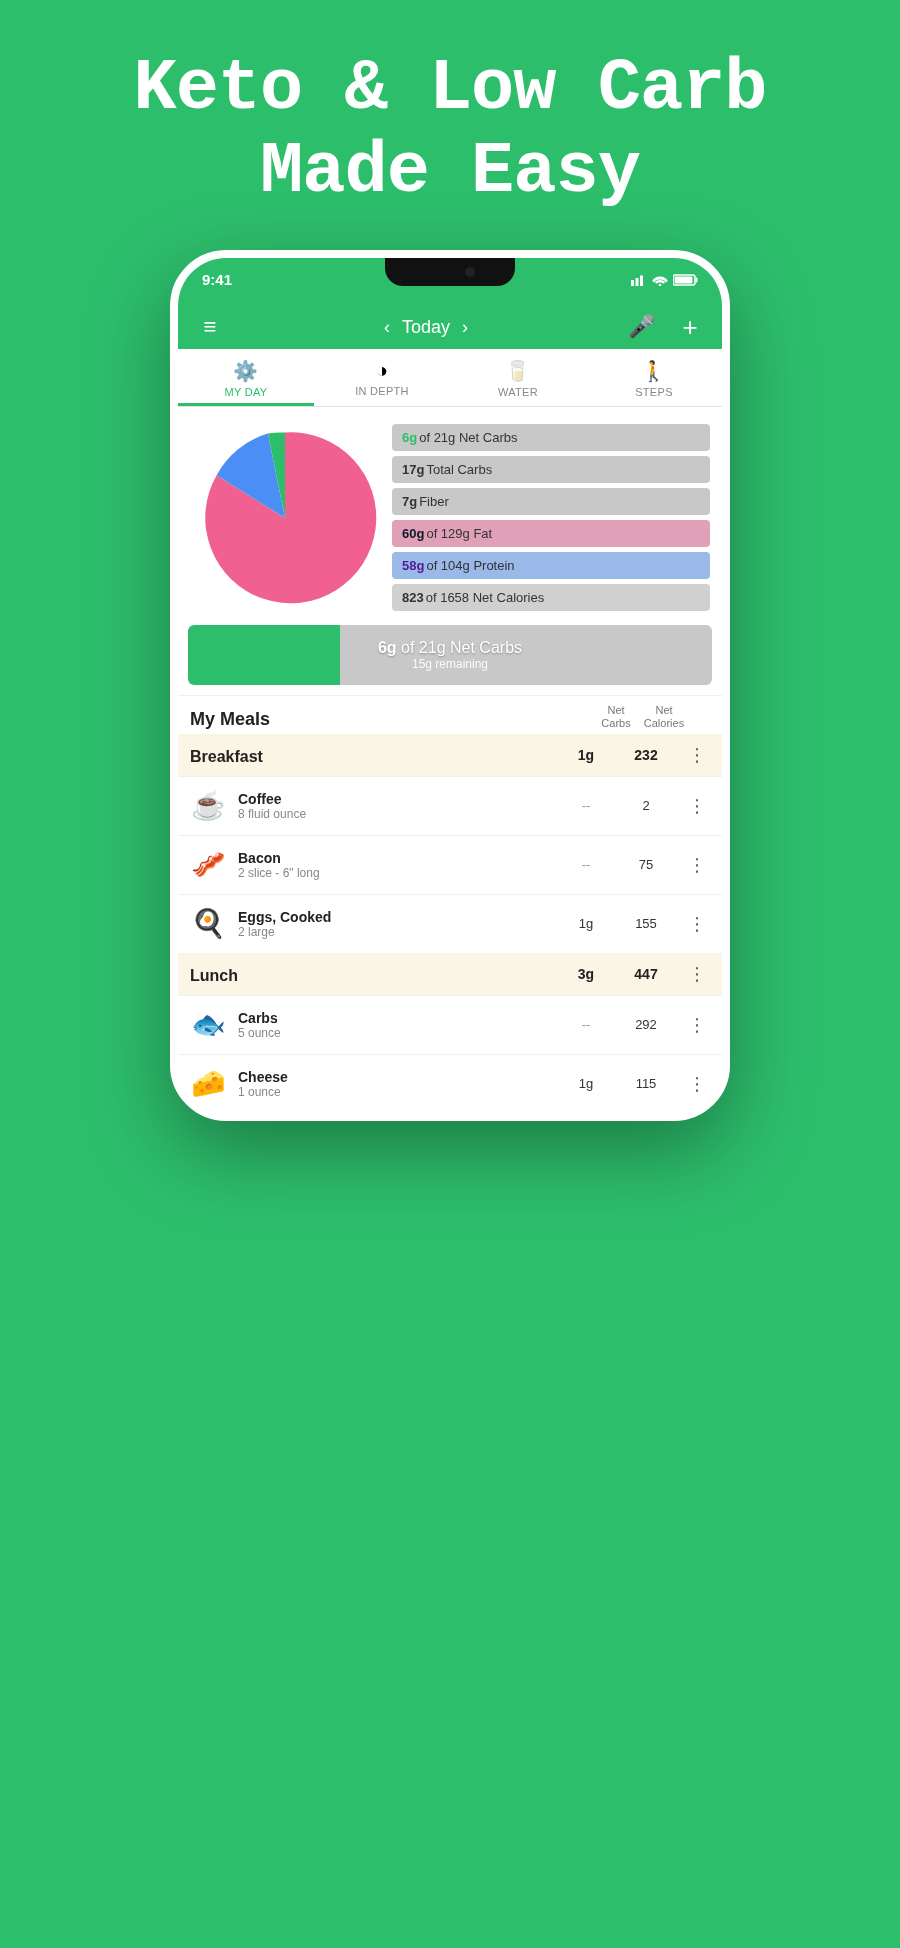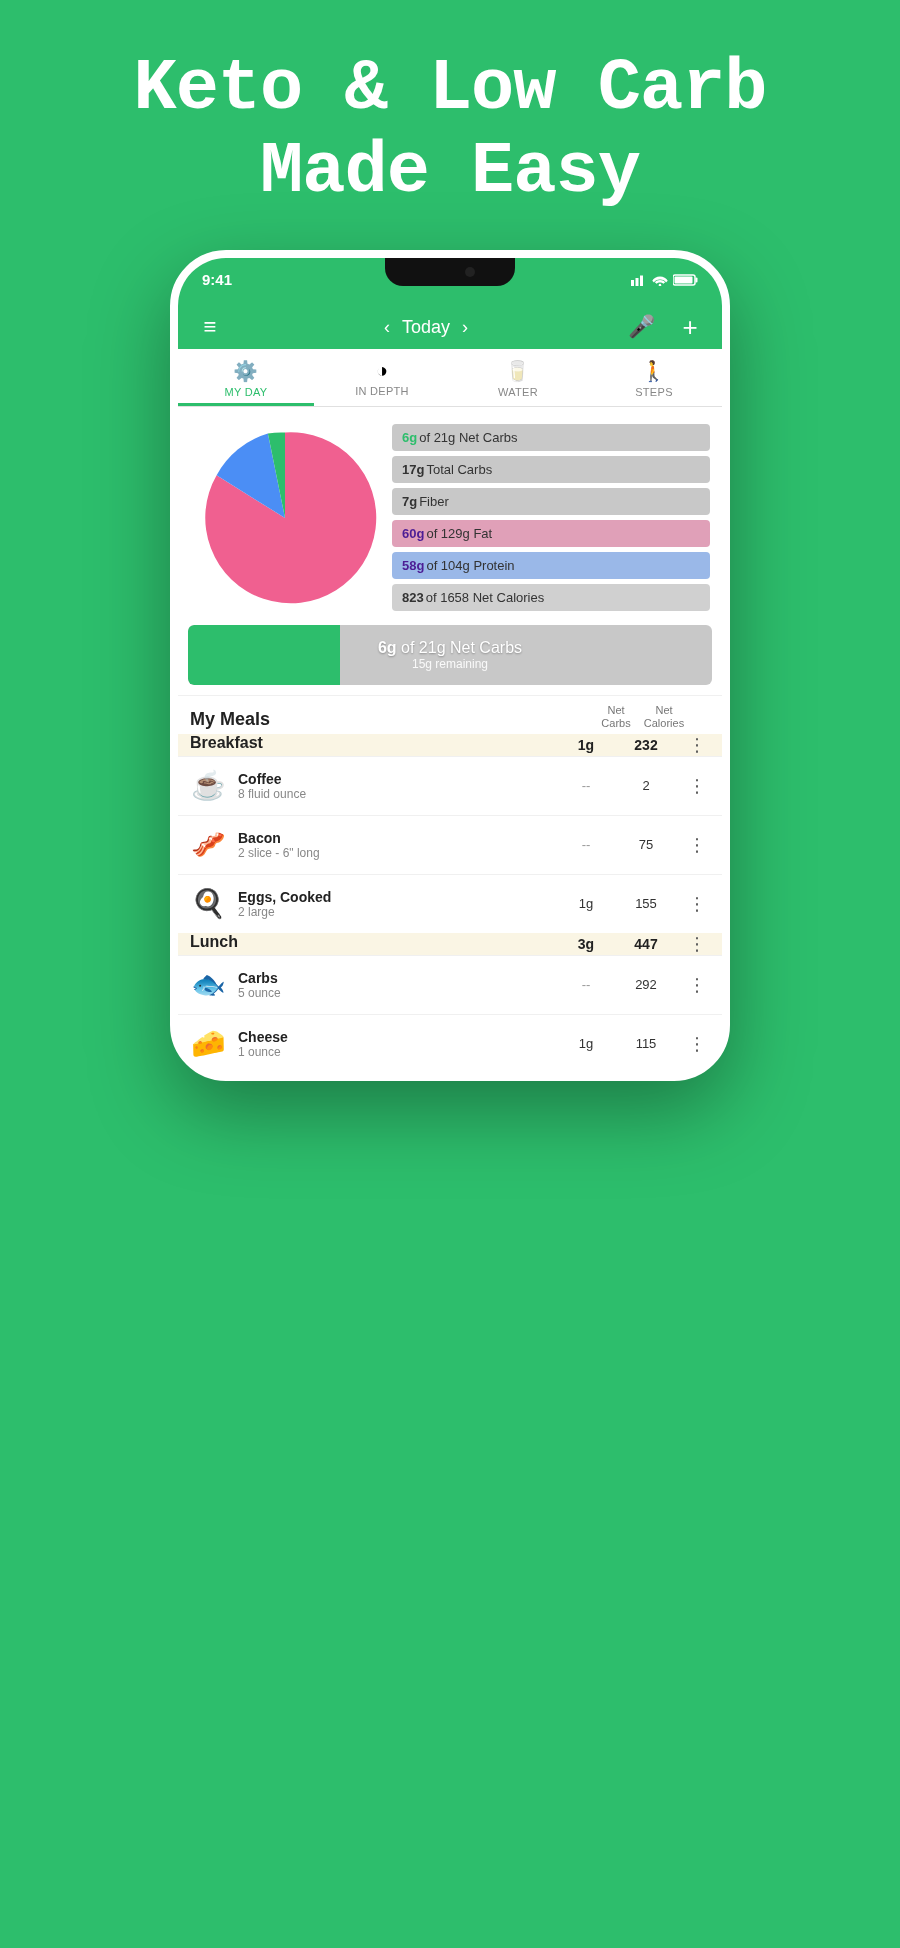--- a/index.html
+++ b/index.html
@@ -194,21 +194,21 @@
       color: #333;
       display: flex;
       align-items: center;
       gap: 2px;
     }
     .stat-highlight {
       color: #2dbe6c;
       font-weight: 700;
     }
     .stat-highlight.pink-text {
-      color: #4c1d95;
+      color: #0f172a;
       font-weight: 700;
     }
     .stat-highlight.blue-text {
       color: #4c1d95;
       font-weight: 700;
     }
     .stat-highlight.dark-text {
       color: #333;
       font-weight: 700;
     }
@@ -277,23 +277,23 @@
       text-align: center;
     }
     .col-header {
       width: 44px;
       line-height: 1.2;
     }
 
     
     .meal-group-header {
       background: #faf5e4;
-      padding: 0 12px;
-      display: flex;
-      align-items: flex-start;
+      padding: 10px 12px;
+      display: flex;
+      align-items: flex-end;
       justify-content: space-between;
     }
     .meal-group-name {
       font-size: 16px;
       font-weight: 700;
       color: #222;
     }
     .meal-group-values {
       display: flex;
       align-items: center;

